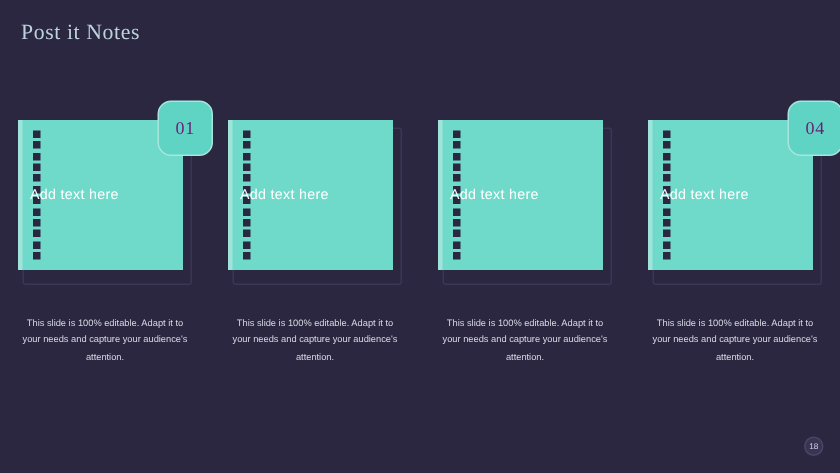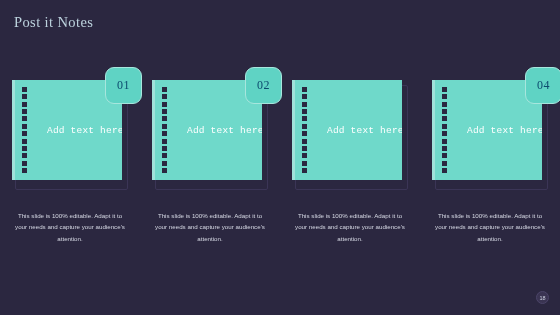--- a/index.html
+++ b/index.html
@@ -83,45 +83,45 @@
     flex-direction: column;
     justify-content: space-between;
   }
   .hole {
     width: 5px;
     height: 5px;
     background: #2b2740;
   }
   .note-text {
     position: absolute;
-    left: 32px;
+    left: 5px;
     top: 50%;
     transform: translateY(-50%);
-    font-family: Liberation Mono, monospace;
+    font-family: Liberation Sans, sans-serif;
     font-size: 9.5px;
     color: #ffffff;
     letter-spacing: 0.2px;
     white-space: nowrap;
   }
   .badge {
     position: absolute;
     right: -14px;
     top: -13px;
     width: 37px;
     height: 37px;
     border-radius: 9px;
     background: #5fd3c4;
     border: 1px solid #a7e6dd;
     box-sizing: border-box;
     display: flex;
     align-items: center;
     justify-content: center;
     font-family: "Liberation Serif", serif;
     font-size: 12px;
-    color: #0c4a6e;
+    color: #701a75;
     letter-spacing: 0.5px;
   }
   .caption {
     margin-top: 22px;
     width: 116px;
     font-size: 6.2px;
     line-height: 1.85;
     color: #d6d9e4;
     text-align: center;
   }
@@ -189,21 +189,20 @@
             <div class="hole"></div>
             <div class="hole"></div>
             <div class="hole"></div>
             <div class="hole"></div>
             <div class="hole"></div>
             <div class="hole"></div>
             <div class="hole"></div>
           </div>
           <div class="note-text">Add text here</div>
         </div>
-        <div class="badge">02</div>
       </div>
       <div class="caption">This slide is 100% editable. Adapt it to your needs and capture your audience's attention.</div>
     </div>
 
     <div class="card">
       <div class="note-wrap">
         <div class="note-shadow"></div>
         <div class="note-body">
           <div class="holes">
             <div class="hole"></div>

